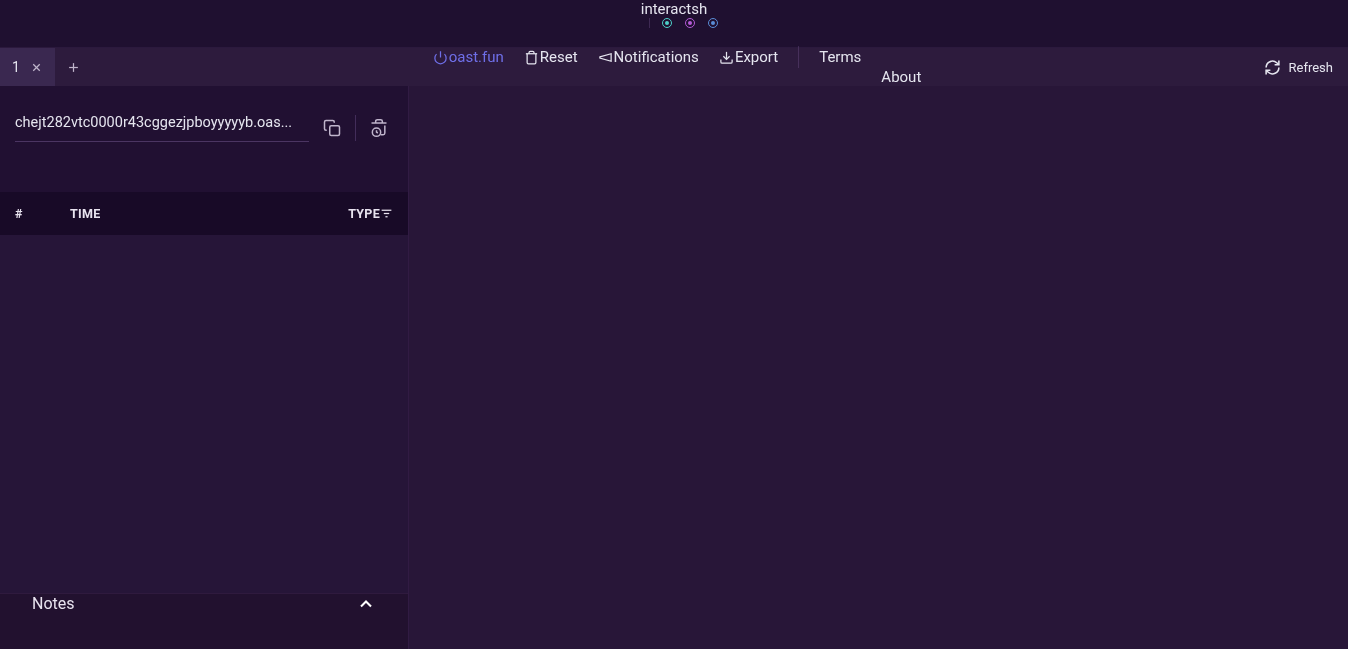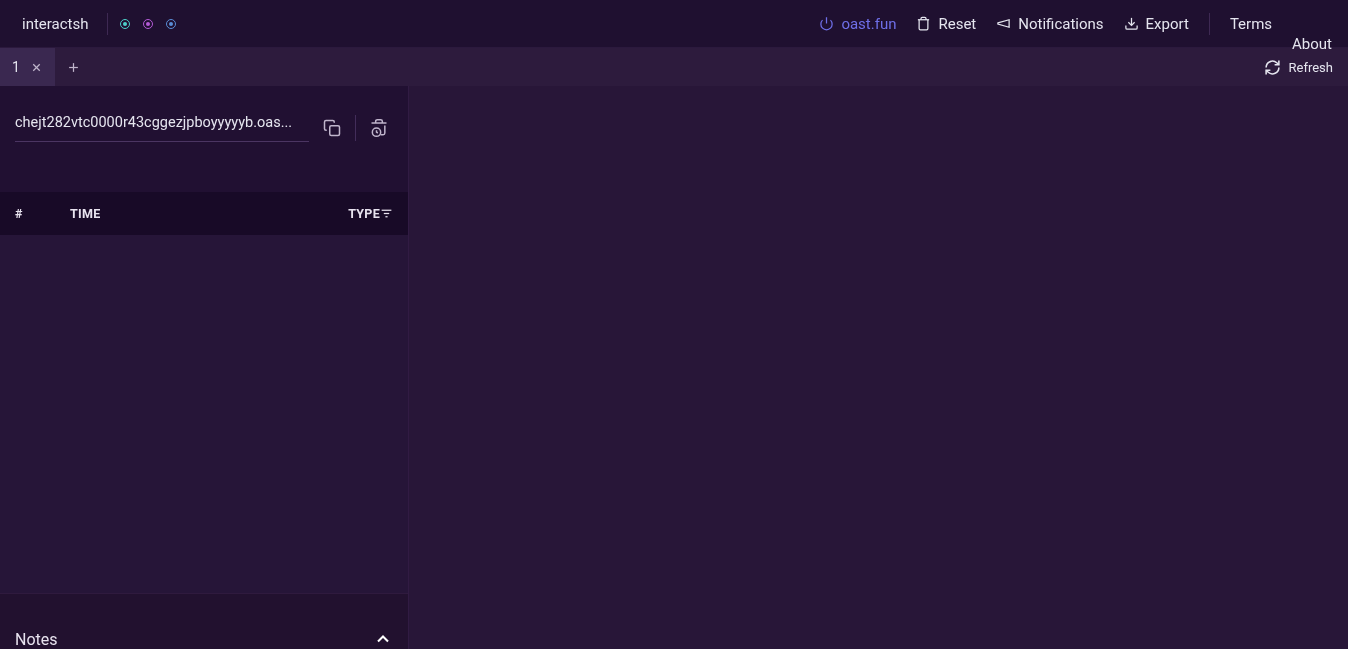--- a/index.html
+++ b/index.html
@@ -13,22 +13,23 @@
       color: #ffffff;
       width: 1348px;
       height: 649px;
       overflow: hidden;
     }
     .header {
       height: 48px;
       background: #1f1030;
       display: flex;
       align-items: center;
-      padding: 0 22px;
+      padding: 0 8px;
       border-bottom: 1px solid rgba(80,50,100,0.25);
+      flex-direction: column;
     }
     .brand {
       display: flex;
       align-items: center;
     }
     .brand-text {
       font-size: 15px;
       color: #e5e5ef;
     }
     .status-dots {
@@ -65,21 +66,21 @@
     .dot.blue::after { background: #5a8dd6; }
     .header-spacer { flex: 1; }
     .header-right {
       display: flex;
       align-items: center;
       gap: 20px;
     }
     .nav-item {
       display: flex;
       align-items: center;
-      gap: 7px;
+      gap: 1px;
       font-size: 15px;
       color: #e5e5ef;
       cursor: pointer;
     }
     .nav-item.host { color: #6f6fe8; }
     .nav-item svg { width: 15px; height: 15px; }
     .vsep {
       width: 1px;
       height: 22px;
       background: rgba(120,90,150,0.35);
@@ -180,22 +181,22 @@
       color: #e8e3ef;
     }
     .col-idx { width: 55px; }
     .col-time { flex: 1; }
     .col-type { display: flex; align-items: center; }
     .table-body { flex: 1; background: #261538; }
     .notes {
       height: 56px;
       background: #22112f;
       display: flex;
-      align-items: flex-end;
-      padding: 0 15px;
+      align-items: flex-start;
+      padding: 0 32px;
       cursor: pointer;
       border-top: 1px solid rgba(80,50,100,0.3);
     }
     .notes-label { font-size: 16px; color: #e8e3ef; flex: 1; }
     .main { flex: 1; background: #281638; }
   </style>
 </head>
 <body>
 
 <div class="header">

